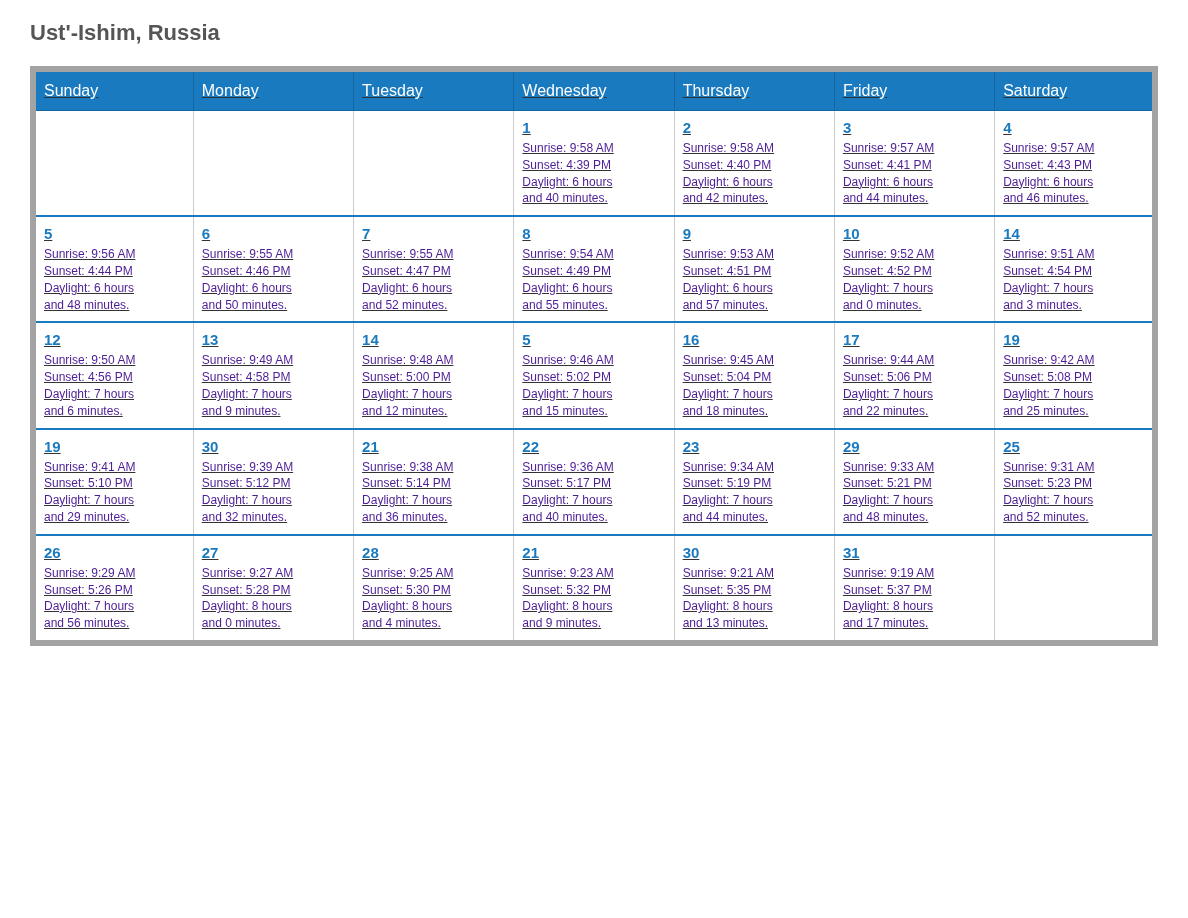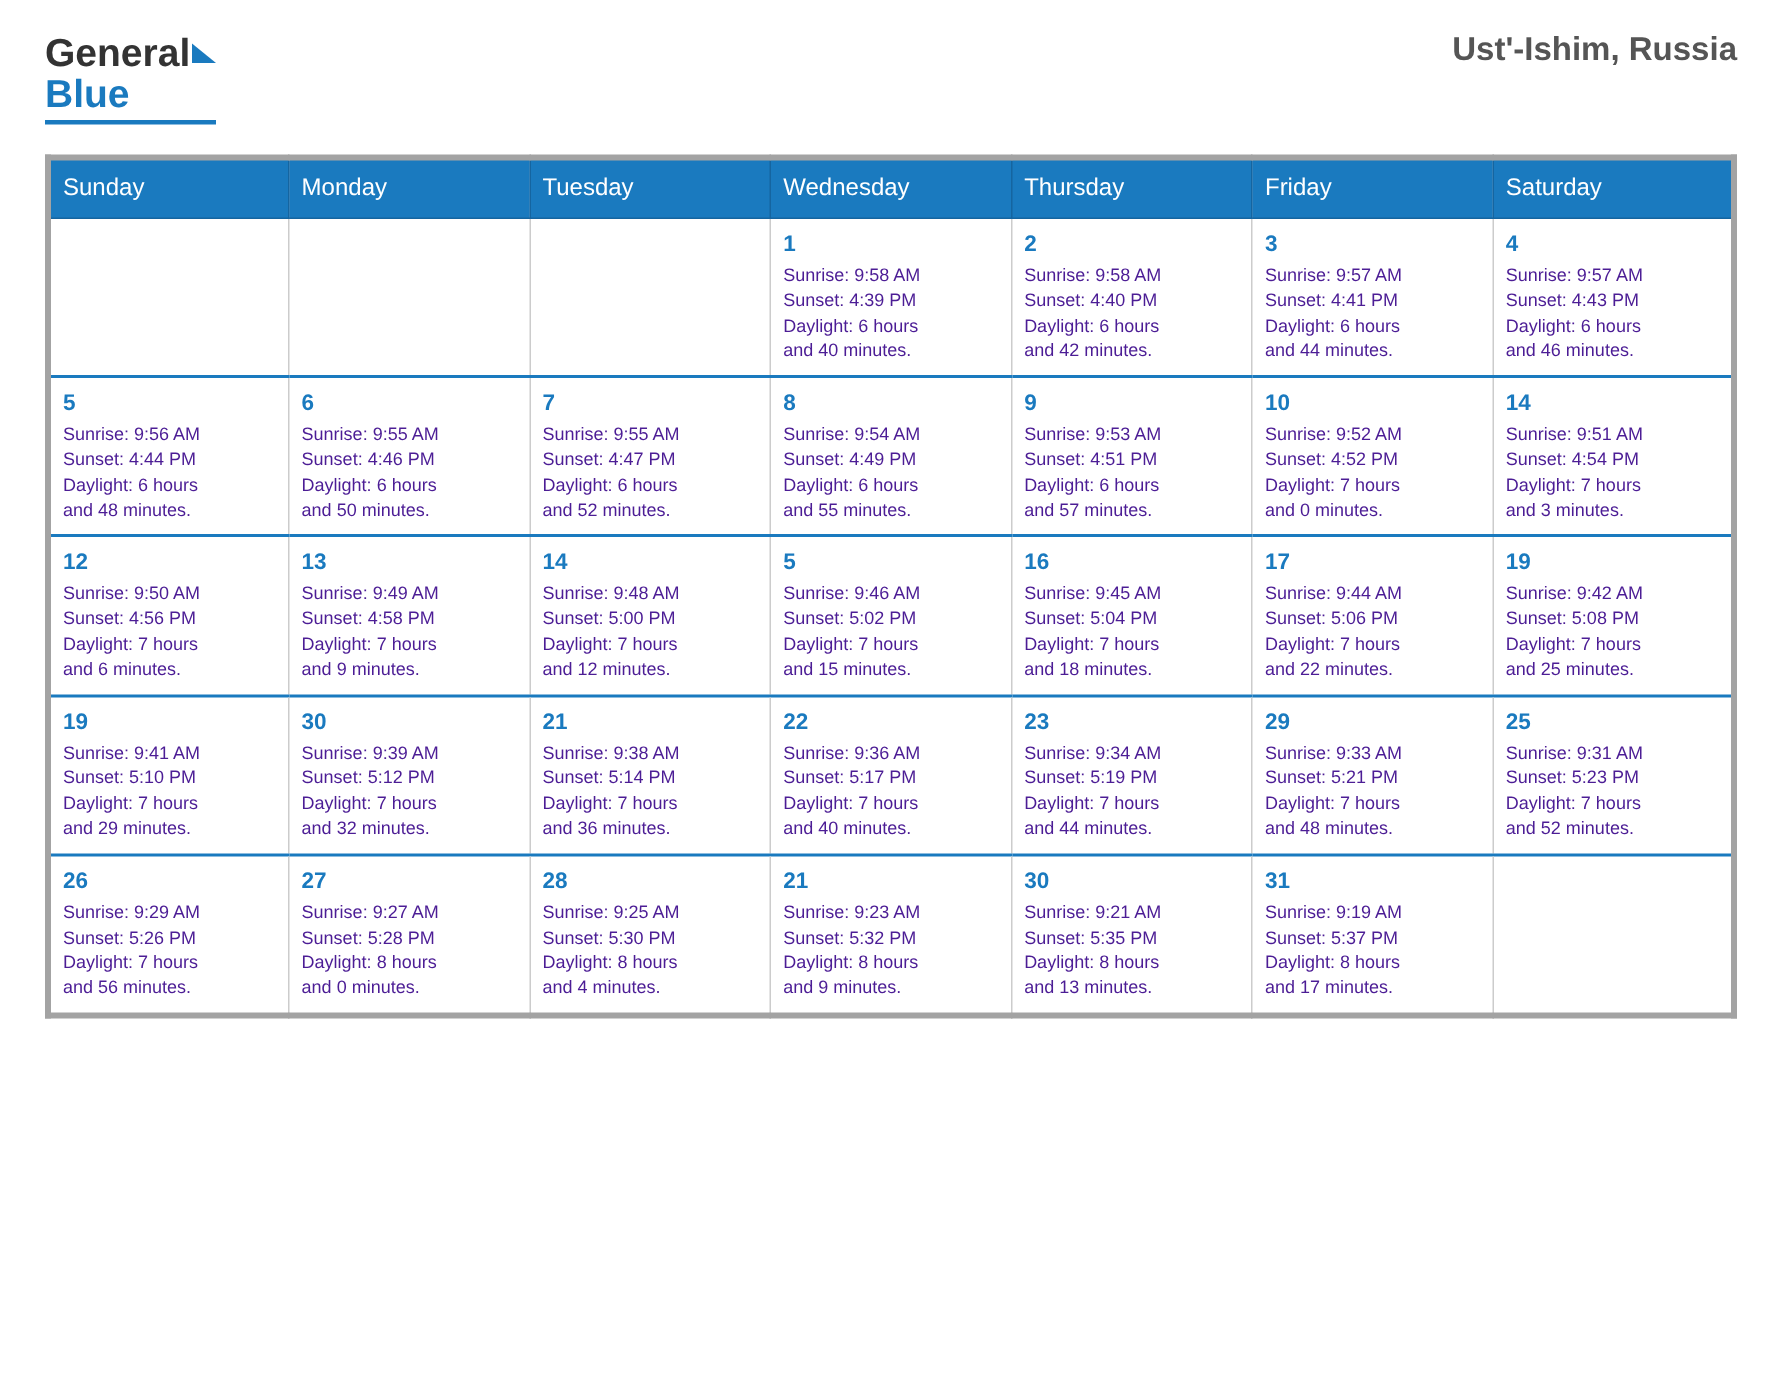--- a/index.html
+++ b/index.html
@@ -27,21 +27,22 @@
       line-height: 1.1;
     }
     .title-area h2 {
       font-size: 22px;
       font-weight: bold;
       color: #555;
     }
     .calendar {
       width: 100%;
       border-collapse: collapse;
-      border: 4px solid #a3a3a3;
+      border: 6px solid #a3a3a3;
+      text-decoration: underline;
     }
     .calendar th {
       background: #1a7abf;
       color: #fff;
       padding: 10px 8px;
       font-size: 16px;
       font-weight: normal;
       text-align: left;
       border: 1px solid #1565a0;
     }
@@ -103,30 +104,20 @@
       height: 3px;
       background: #1a7abf;
       margin-top: 2px;
       width: 100%;
     }
   </style>
 </head>
 <body>
 
 <div class="header-area">
-  <div class="logo-wrapper">
-    <div class="logo-top">
-      <span class="logo-general">General</span>
-      <span class="logo-arrow"></span>
-    </div>
-    <div style="display:flex; align-items:center; margin-top:-4px;">
-      <span class="logo-blue-text">Blue</span>
-    </div>
-    <div class="logo-underline"></div>
-  </div>
   <div class="title-area">
     <h2>Ust'-Ishim, Russia</h2>
   </div>
 </div>
 
 <table class="calendar">
   <thead>
     <tr>
 
     <th>Sunday</th>

